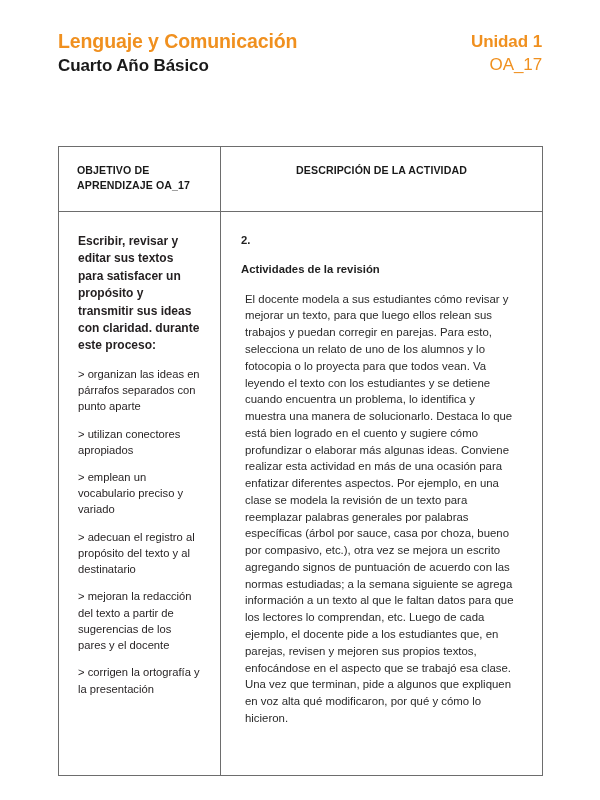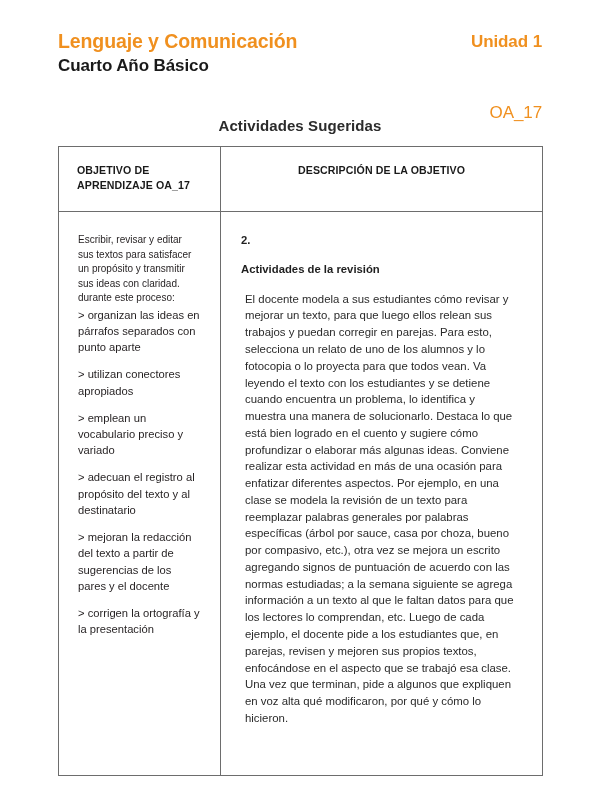--- a/index.html
+++ b/index.html
@@ -35,21 +35,20 @@
   }
   .masthead-left {
     display: flex;
     flex-direction: column;
   }
   .masthead-right {
     display: flex;
     flex-direction: column;
     align-items: flex-end;
     padding-top: 1px;
-    gap: 48px;
   }
   .subject-title {
     font-size: 19.5px;
     font-weight: bold;
     color: #f0901f;
     line-height: 1.22;
     letter-spacing: -0.1px;
   }
   .grade-title {
     font-size: 17px;
@@ -117,25 +116,25 @@
 
   .body-cell-left {
     padding: 9px 8px 10px 7px;
     height: 520px;
   }
   .body-cell-right {
     padding: 9px 10px 10px 8px;
   }
 
   .obj-intro {
-    font-size: 10px;
-    font-weight: normal;
+    font-size: 12px;
+    font-weight: bold;
     color: #231f20;
     line-height: 1.45;
-    margin: 0 0 1px 0;
+    margin: 0 0 11px 0;
   }
   .obj-item {
     font-size: 11.2px;
     font-weight: normal;
     color: #231f20;
     line-height: 1.45;
     margin: 0 0 11px 0;
   }
   .obj-item:last-child { margin-bottom: 3px; }
 
@@ -170,34 +169,33 @@
     <div class="masthead-left">
       <div class="subject-title">Lenguaje y Comunicación</div>
       <div class="grade-title">Cuarto Año Básico</div>
     </div>
     <div class="masthead-right">
       <div class="unit-label">Unidad 1</div>
       <div class="oa-label">OA_17</div>
     </div>
   </div>
 
-  <div class="section-title">Actividades Sugeridas</div>
 
   <table class="activity-table">
     <colgroup>
       <col class="col-left">
       <col class="col-right">
     </colgroup>
     <tbody>
       <tr>
         <td>
           <div class="th-cell">OBJETIVO DE APRENDIZAJE OA_17</div>
         </td>
         <td>
-          <div class="th-cell center">DESCRIPCIÓN DE LA OBJETIVO</div>
+          <div class="th-cell center">DESCRIPCIÓN DE LA ACTIVIDAD</div>
         </td>
       </tr>
       <tr>
         <td>
           <div class="body-cell-left">
             <p class="obj-intro">Escribir, revisar y editar sus textos para satisfacer un propósito y transmitir sus ideas con claridad. durante este proceso:</p>
             <p class="obj-item">&gt; organizan las ideas en párrafos separados con punto aparte</p>
             <p class="obj-item">&gt; utilizan conectores apropiados</p>
             <p class="obj-item">&gt; emplean un vocabulario preciso y variado</p>
             <p class="obj-item">&gt; adecuan el registro al propósito del texto y al destinatario</p>

